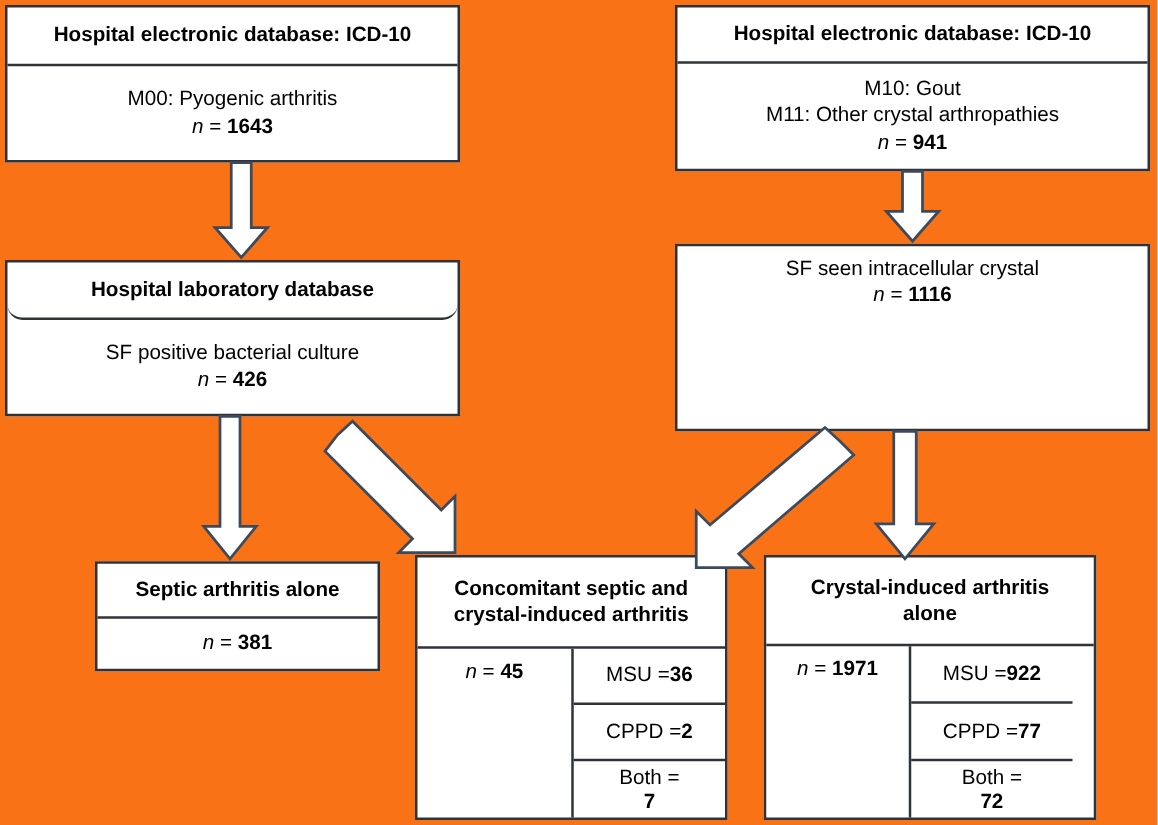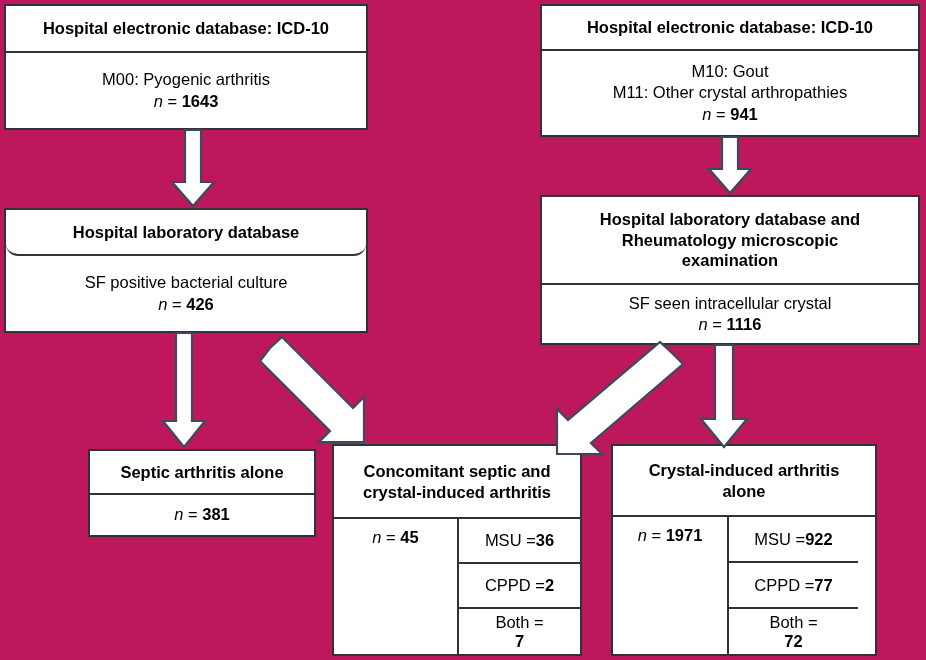--- a/index.html
+++ b/index.html
@@ -8,21 +8,21 @@
     background: #ffffff;
   }
   body {
     font-family: "Liberation Sans", sans-serif;
     color: #000000;
   }
   #canvas {
     position: relative;
     width: 926px;
     height: 660px;
-    background: #be185d;
+    background: #f97316;
     overflow: hidden;
   }
 
   
   .box {
     position: absolute;
     box-sizing: border-box;
     border: 2px solid #2f3338;
     background: #ffffff;
   }
@@ -115,34 +115,29 @@
     <div class="box-head fs-16" style="height:46px;border-radius:12px;">Hospital laboratory database</div>
     <div class="box-body fs-16" style="height:75px;">
       <div>SF positive bacterial culture</div>
       <div>
         <span class="n-italic">n</span><span> = </span><span class="n-bold">426</span>
       </div>
     </div>
   </div>
 
   <div class="box" style="left:540px; top:195px; width:380px; height:150px;">
-    <div class="box-head fs-16" style="height:88px; flex-direction:column;">
-      <div>Hospital laboratory database and</div>
-      <div>Rheumatology microscopic</div>
-      <div>examination</div>
-    </div>
     <div class="box-body fs-16" style="height:58px;">
       <div>SF seen intracellular crystal</div>
       <div>
         <span class="n-italic">n</span><span> = </span><span class="n-bold">1116</span>
       </div>
     </div>
   </div>
 
-  <div class="box" style="left:88px; top:449px; width:228px; height:88px;">
+  <div class="box" style="left:76px; top:449px; width:228px; height:88px;">
     <div class="box-head fs-16" style="height:44px;">Septic arthritis alone</div>
     <div class="box-body fs-16" style="height:40px;">
       <div>
         <span class="n-italic">n</span><span> = </span><span class="n-bold">381</span>
       </div>
     </div>
   </div>
 
   <div class="box" style="left:332px; top:444px; width:250px; height:212px;">
     <div class="box-head fs-16" style="height:73px; flex-direction:column;">

